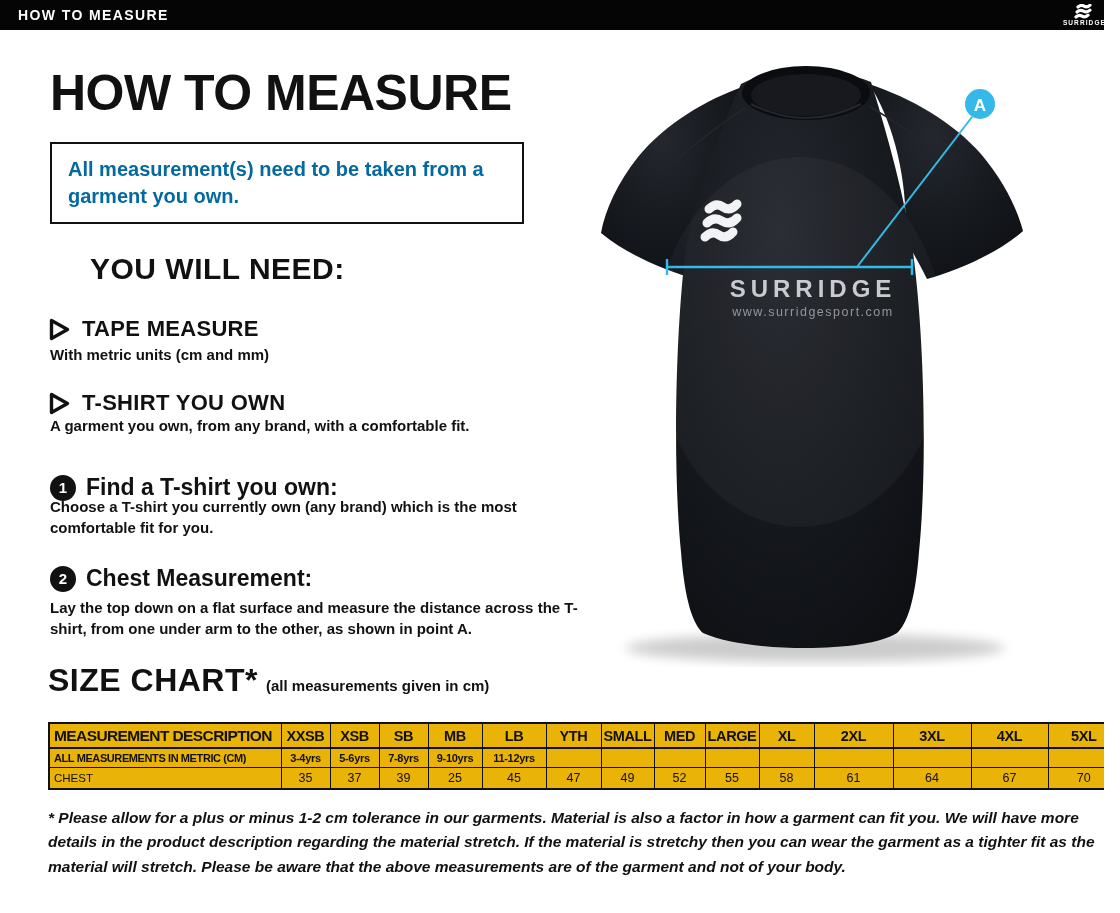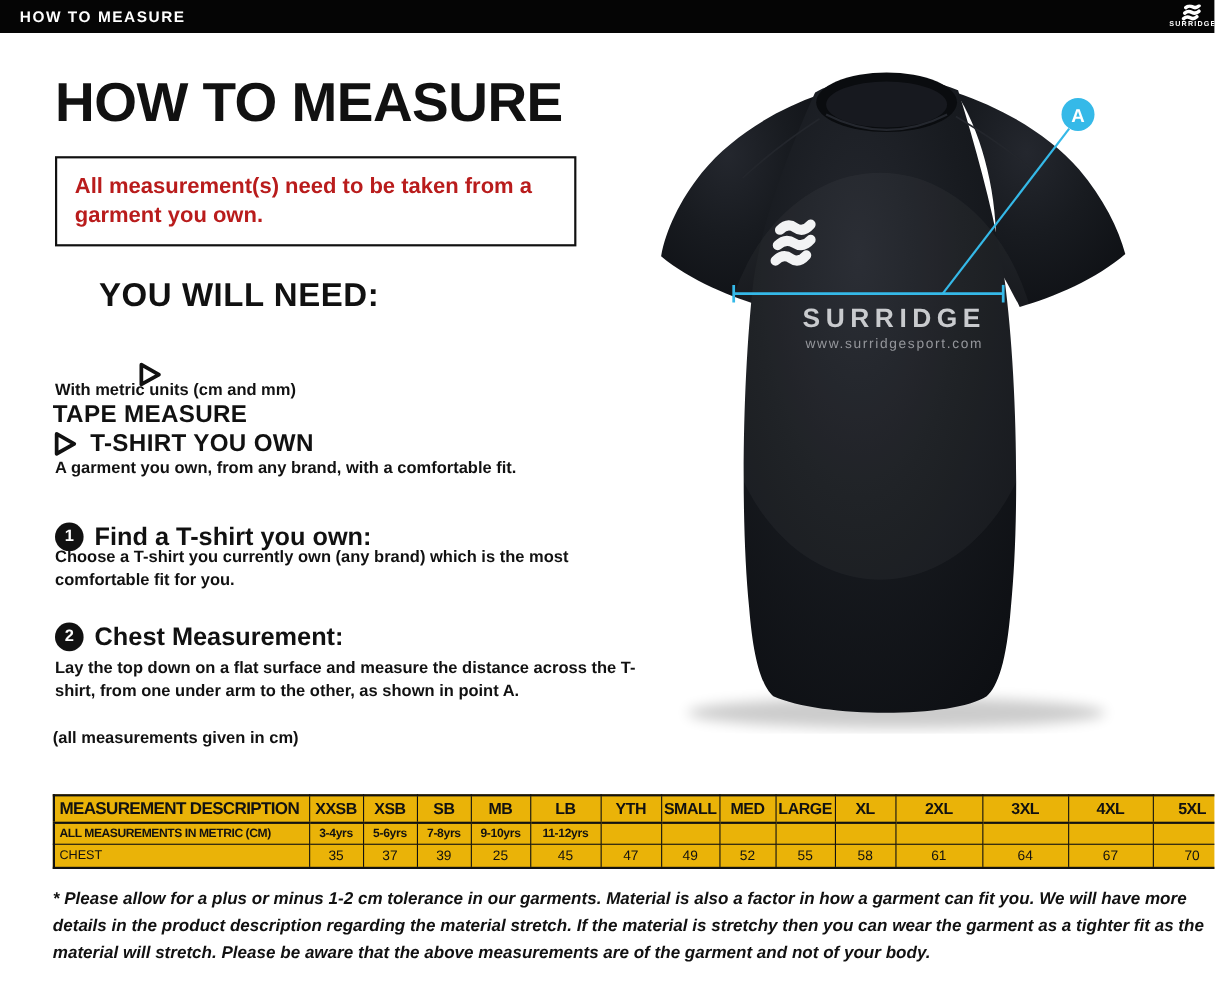--- a/index.html
+++ b/index.html
@@ -19,21 +19,21 @@
   .topbar-logo .brand-word { color:#fff; font-size:6.5px; font-weight:bold; letter-spacing:1.1px; margin-top:1px; }
   
   .h1 {
     position:absolute; left:50px; top:64px; font-size:50px; font-weight:bold;
     letter-spacing:-0.5px; color:#111; white-space:nowrap;
   }
   .note-box {
     position:absolute; left:50px; top:142px; width:474px;
     border:2px solid #111; padding:12px 16px;
   }
-  .note-box p { font-size:20px; font-weight:bold; line-height:1.35; color:#b91c1c; }
+  .note-box p { font-size:20px; font-weight:bold; line-height:1.35; color:#0369a1; }
   .h2 { position:absolute; left:50px; top:252px; font-size:30px; font-weight:bold; letter-spacing:0.5px; white-space:nowrap;margin-left:40px; }
   .need-item { position:absolute; left:48px; display:flex; align-items:center; gap:11px; }
   .need-title { font-size:22px; font-weight:bold; letter-spacing:0.3px; white-space:nowrap; }
   .need-desc { position:absolute; left:50px; font-size:15px; font-weight:bold; white-space:nowrap; }
   .step-head { position:absolute; left:50px; display:flex; align-items:center; gap:10px; }
   .step-badge {
     width:26px; height:26px; border-radius:50%; background:#111; color:#fff;
     display:flex; align-items:center; justify-content:center;
     font-size:15px; font-weight:bold; flex:0 0 auto;
   }
@@ -83,21 +83,21 @@
   </div>
 
   <div class="h1">HOW TO MEASURE</div>
 
   <div class="note-box">
     <p>All measurement(s) need to be taken from a garment you own.</p>
   </div>
 
   <div class="h2">YOU WILL NEED:</div>
 
-  <div class="need-item" style="top:328px;flex-direction:column;">
+  <div class="need-item" style="top:316px;">
     <svg width="23" height="25" viewBox="0 0 23 25">
       <polygon points="3.5,3.5 19.5,12.5 3.5,21.5" fill="#fff" stroke="#111" stroke-width="3.4" stroke-linejoin="round"></polygon>
     </svg>
     <span class="need-title">TAPE MEASURE</span>
   </div>
   <div class="need-desc" style="top:346px;">With metric units (cm and mm)</div>
 
   <div class="need-item" style="top:390px;">
     <svg width="23" height="25" viewBox="0 0 23 25">
       <polygon points="3.5,3.5 19.5,12.5 3.5,21.5" fill="#fff" stroke="#111" stroke-width="3.4" stroke-linejoin="round"></polygon>
@@ -112,20 +112,21 @@
   </div>
   <div class="step-body" style="top:496px; width:522px;">Choose a T-shirt you currently own (any brand) which is the most comfortable fit for you.</div>
 
   <div class="step-head" style="top:565px;">
     <span class="step-badge">2</span>
     <span class="step-title">Chest Measurement:</span>
   </div>
   <div class="step-body" style="top:597px; width:540px;">Lay the top down on a flat surface and measure the distance across the T-shirt, from one under arm to the other, as shown in point A.</div>
 
   <div class="h3-row">
+    <span class="h3">SIZE CHART*</span>
     <span class="h3-sub">(all measurements given in cm)</span>
   </div>
 
   <div class="size-table-wrap">
     <table class="size-table">
       <colgroup>
         <col style="width:232px">
           <col style="width:49px">
           <col style="width:49px">
           <col style="width:49px">

